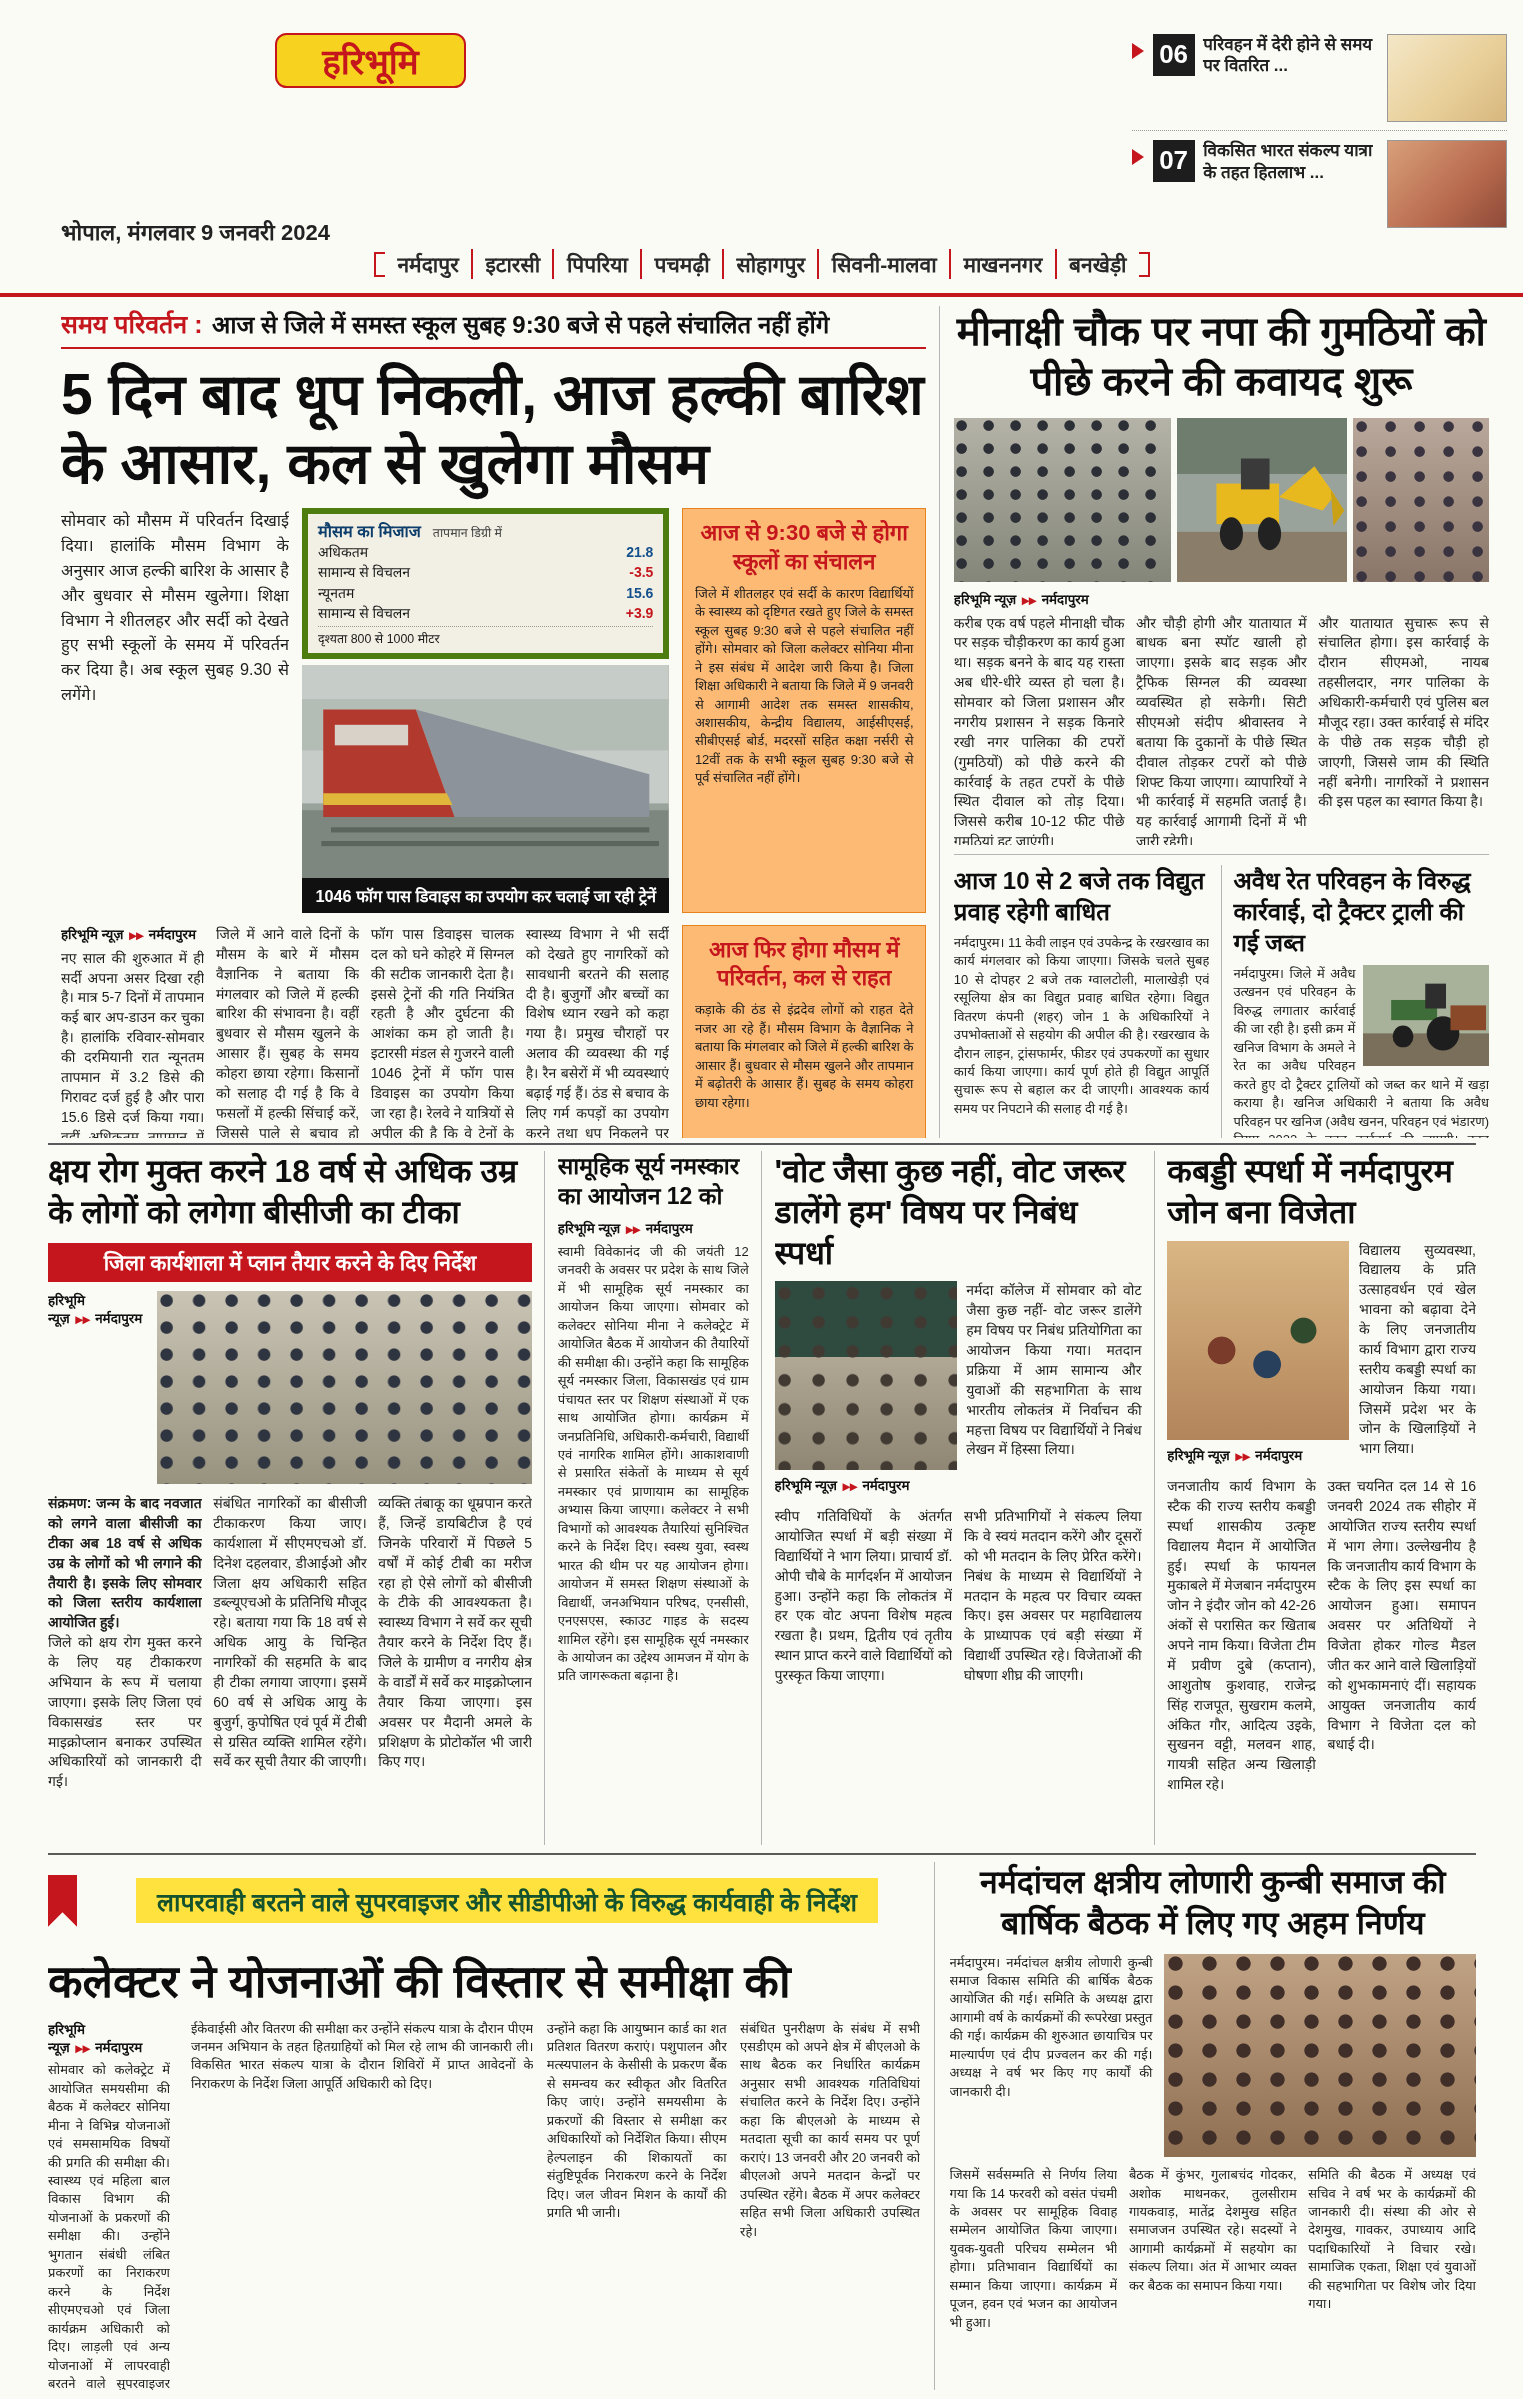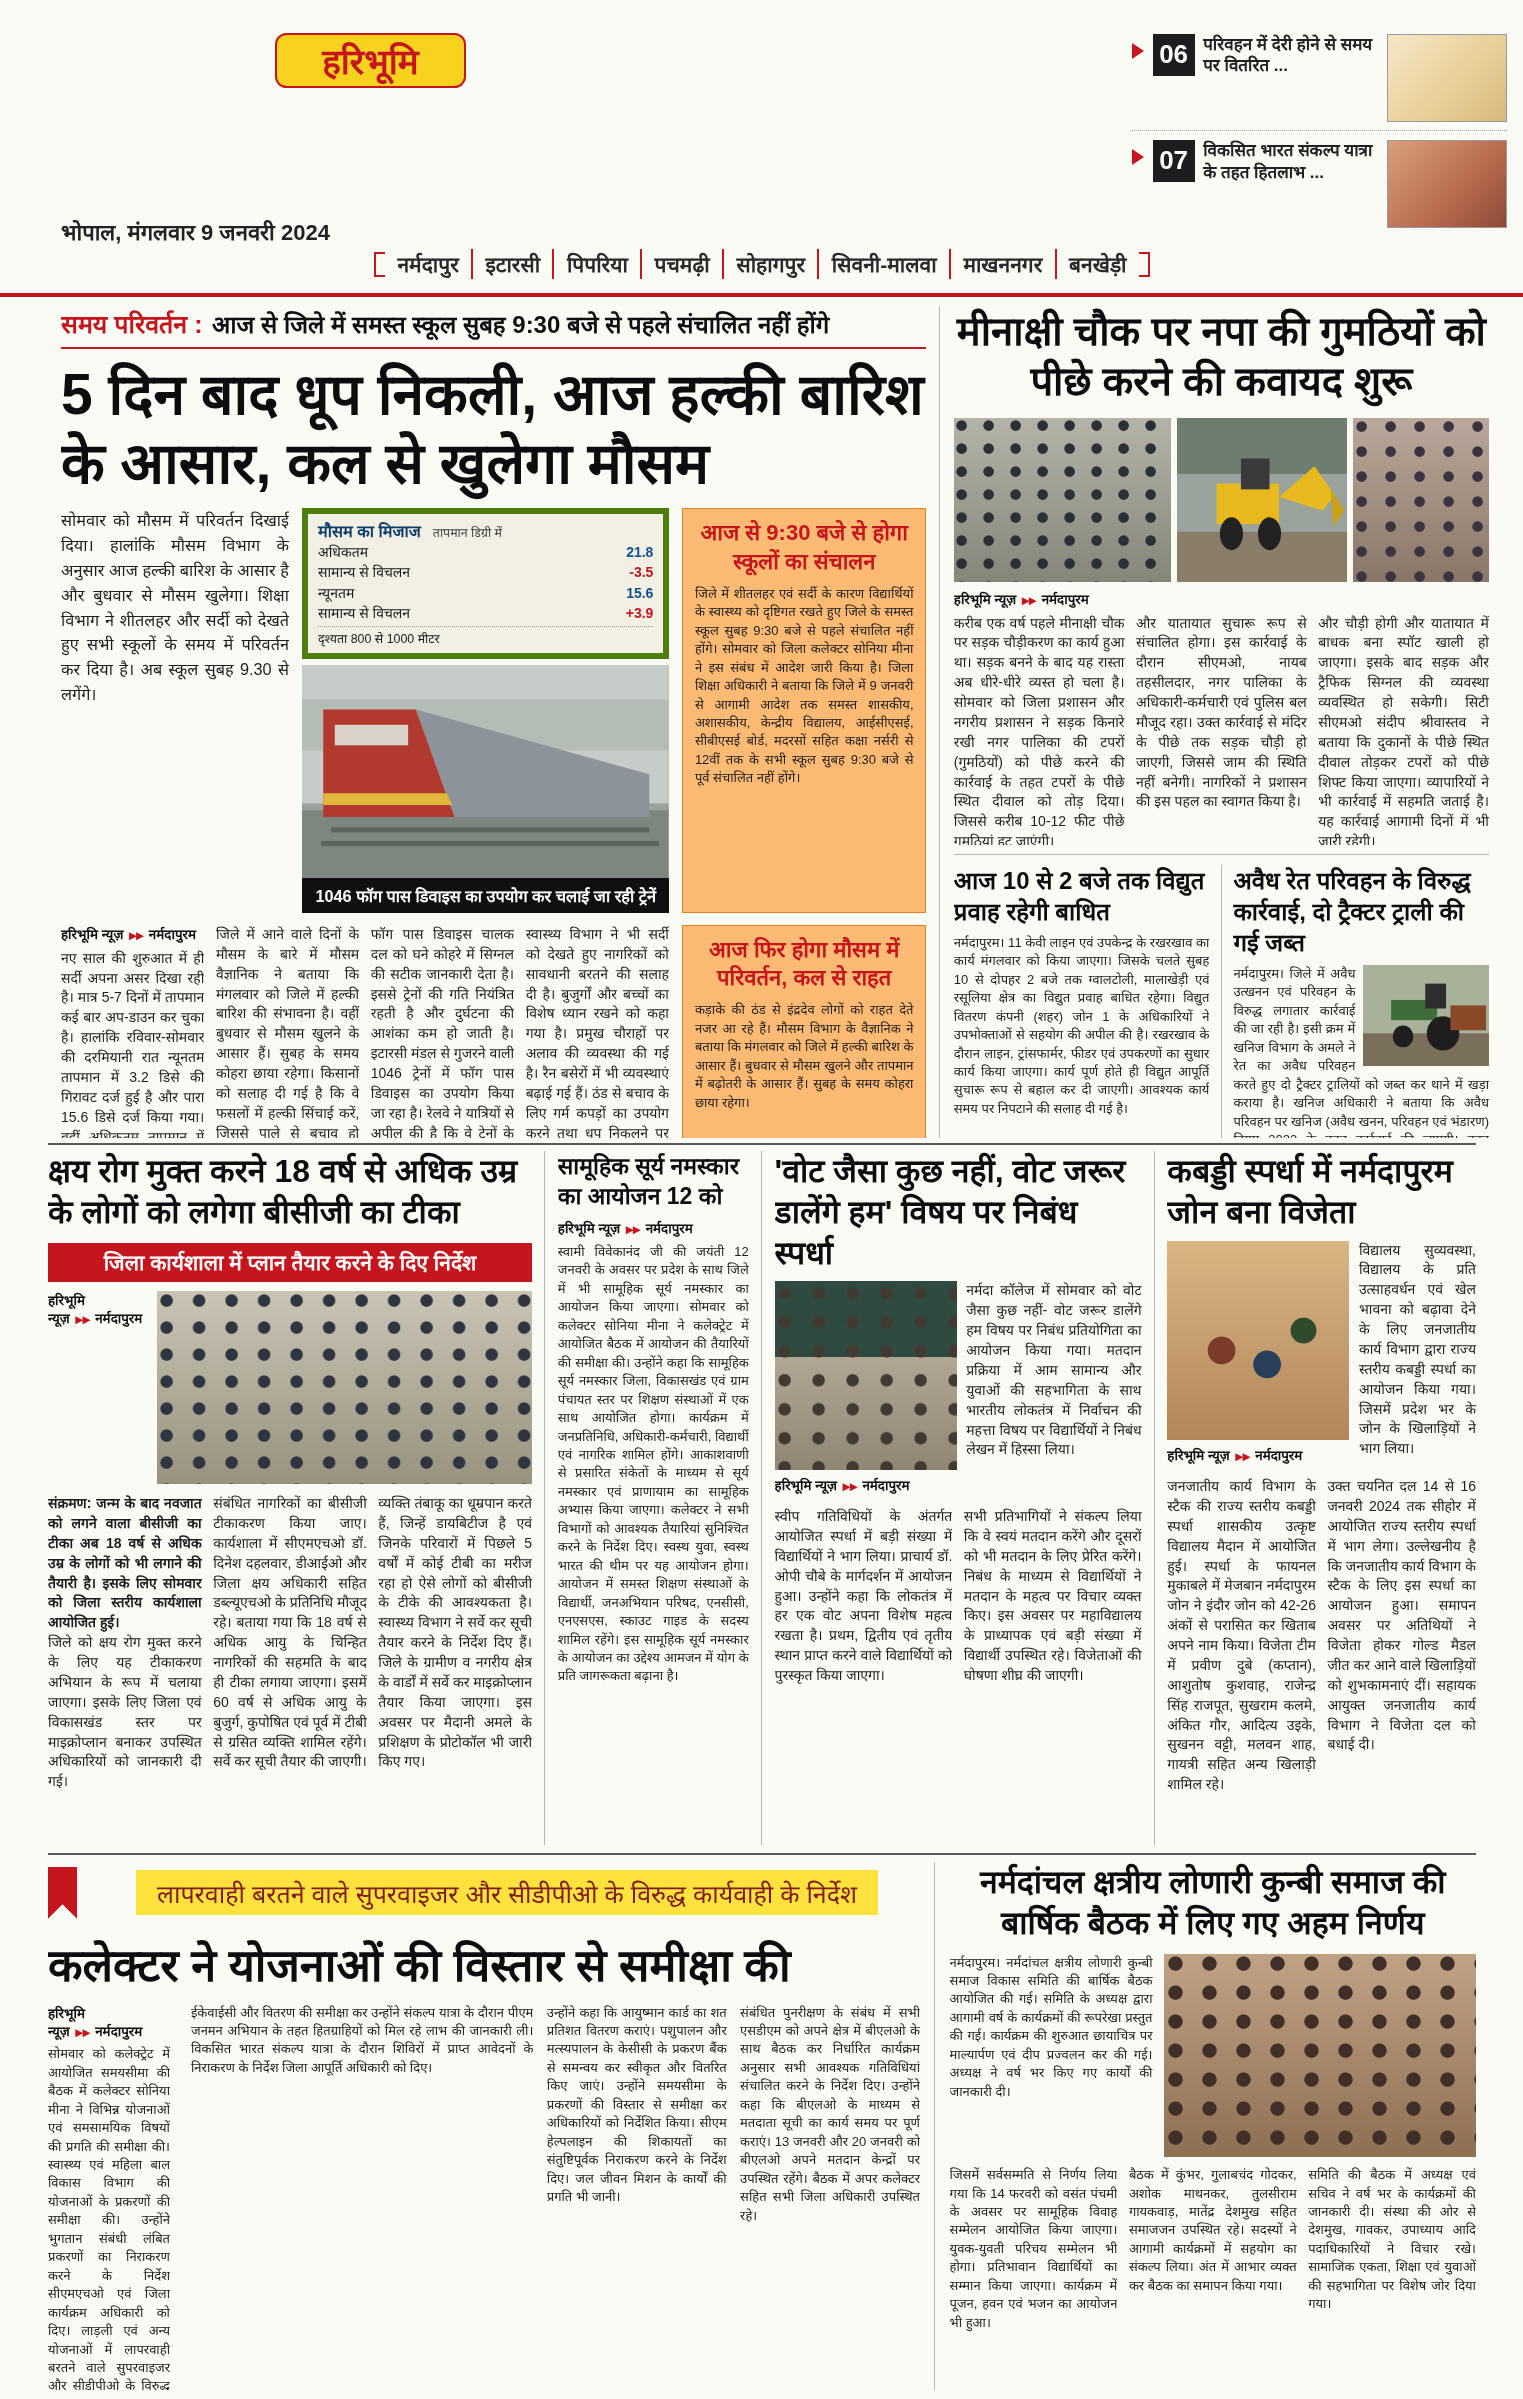--- a/index.html
+++ b/index.html
@@ -130,21 +130,21 @@
   .essay-cols{height:336px}
   .kabaddi{flex:1;overflow:hidden}
   .kabaddi-row{height:229px}
   .kabaddi-cols{height:335px}
 
   
   .bottom-row{position:absolute;top:1862px;left:48px;width:1428px;height:528px;display:flex;gap:14.3px;overflow:hidden}
   .collector{width:872px;flex:none;display:flex;flex-direction:column;overflow:hidden}
   .kick-row{display:flex;align-items:center;gap:17px;flex:none}
   .flag{width:29px;height:52px;background:#c4161c;clip-path:polygon(0 0,100% 0,100% 100%,50% 72%,0 100%);flex:none}
-  .kicker-yellow{background:#ffe23e;color:#7f1d1d;font-weight:normal;font-size:25px;padding:5.7px 21px;margin:8px auto}
+  .kicker-yellow{background:#ffe23e;color:#14532d;font-weight:bold;font-size:25px;padding:5.7px 21px;margin:16px auto}
   .hl-xl2{font-size:45px;font-weight:bold;margin:9.6px 0 9.6px;color:#0d0d0d}
   .coll-cols{display:flex;gap:13.4px;flex:1;overflow:hidden}
   .coll-cols .c0{width:122px;flex:none;overflow:hidden}
   .coll-cols .cph{width:350px;flex:none;display:flex;flex-direction:row;gap:7.6px;overflow:hidden}
   .coll-cols .cph .ph{height:203px;flex:none}
   .coll-cols .cx{flex:1;overflow:hidden}
   .lonari{flex:1;display:flex;flex-direction:column;overflow:hidden}
   .hl-md.center{text-align:center}
   .lonari-row{display:flex;gap:11.5px;height:203px;margin:9.6px 0;flex:none}
   .lonari-row .col{flex:1;overflow:hidden}
@@ -290,22 +290,22 @@
             <path d="M226 74 L246 96 L230 112 Z" fill="#caa015"></path>
           </svg>
         </div>
         <div class="ph ph-officials"></div>
       </div>
       <div class="byline">
         <span>हरिभूमि न्यूज़</span><span class="arr"></span><span>नर्मदापुरम</span>
       </div>
       <div class="cols3 meenakshi-cols">
         <div class="col body-txt">करीब एक वर्ष पहले मीनाक्षी चौक पर सड़क चौड़ीकरण का कार्य हुआ था। सड़क बनने के बाद यह रास्ता अब धीरे-धीरे व्यस्त हो चला है। सोमवार को जिला प्रशासन और नगरीय प्रशासन ने सड़क किनारे रखी नगर पालिका की टपरों (गुमठियों) को पीछे करने की कार्रवाई के तहत टपरों के पीछे स्थित दीवाल को तोड़ दिया। जिससे करीब 10-12 फीट पीछे गुमठियां हट जाएंगी।</div>
+        <div class="col body-txt">और चौड़ी होगी और यातायात में बाधक बना स्पॉट खाली हो जाएगा। इसके बाद सड़क और ट्रैफिक सिग्नल की व्यवस्था व्यवस्थित हो सकेगी। सिटी सीएमओ संदीप श्रीवास्तव ने बताया कि दुकानों के पीछे स्थित दीवाल तोड़कर टपरों को पीछे शिफ्ट किया जाएगा। व्यापारियों ने भी कार्रवाई में सहमति जताई है। यह कार्रवाई आगामी दिनों में भी जारी रहेगी।</div>
         <div class="col body-txt">और यातायात सुचारू रूप से संचालित होगा। इस कार्रवाई के दौरान सीएमओ, नायब तहसीलदार, नगर पालिका के अधिकारी-कर्मचारी एवं पुलिस बल मौजूद रहा। उक्त कार्रवाई से मंदिर के पीछे तक सड़क चौड़ी हो जाएगी, जिससे जाम की स्थिति नहीं बनेगी। नागरिकों ने प्रशासन की इस पहल का स्वागत किया है।</div>
-        <div class="col body-txt">और चौड़ी होगी और यातायात में बाधक बना स्पॉट खाली हो जाएगा। इसके बाद सड़क और ट्रैफिक सिग्नल की व्यवस्था व्यवस्थित हो सकेगी। सिटी सीएमओ संदीप श्रीवास्तव ने बताया कि दुकानों के पीछे स्थित दीवाल तोड़कर टपरों को पीछे शिफ्ट किया जाएगा। व्यापारियों ने भी कार्रवाई में सहमति जताई है। यह कार्रवाई आगामी दिनों में भी जारी रहेगी।</div>
       </div>
       <div class="hrule"></div>
       <div class="substories">
         <div class="substory">
           <h3 class="hl-sm">आज 10 से 2 बजे तक विद्युत प्रवाह रहेगी बाधित</h3>
           <div class="body-txt sm">नर्मदापुरम। 11 केवी लाइन एवं उपकेन्द्र के रखरखाव का कार्य मंगलवार को किया जाएगा। जिसके चलते सुबह 10 से दोपहर 2 बजे तक ग्वालटोली, मालाखेड़ी एवं रसूलिया क्षेत्र का विद्युत प्रवाह बाधित रहेगा। विद्युत वितरण कंपनी (शहर) जोन 1 के अधिकारियों ने उपभोक्ताओं से सहयोग की अपील की है। रखरखाव के दौरान लाइन, ट्रांसफार्मर, फीडर एवं उपकरणों का सुधार कार्य किया जाएगा। कार्य पूर्ण होते ही विद्युत आपूर्ति सुचारू रूप से बहाल कर दी जाएगी। आवश्यक कार्य समय पर निपटाने की सलाह दी गई है।</div>
         </div>
         <div class="vrule"></div>
         <div class="substory">
           <h3 class="hl-sm">अवैध रेत परिवहन के विरुद्ध कार्रवाई, दो ट्रैक्टर ट्राली की गई जब्त</h3>

